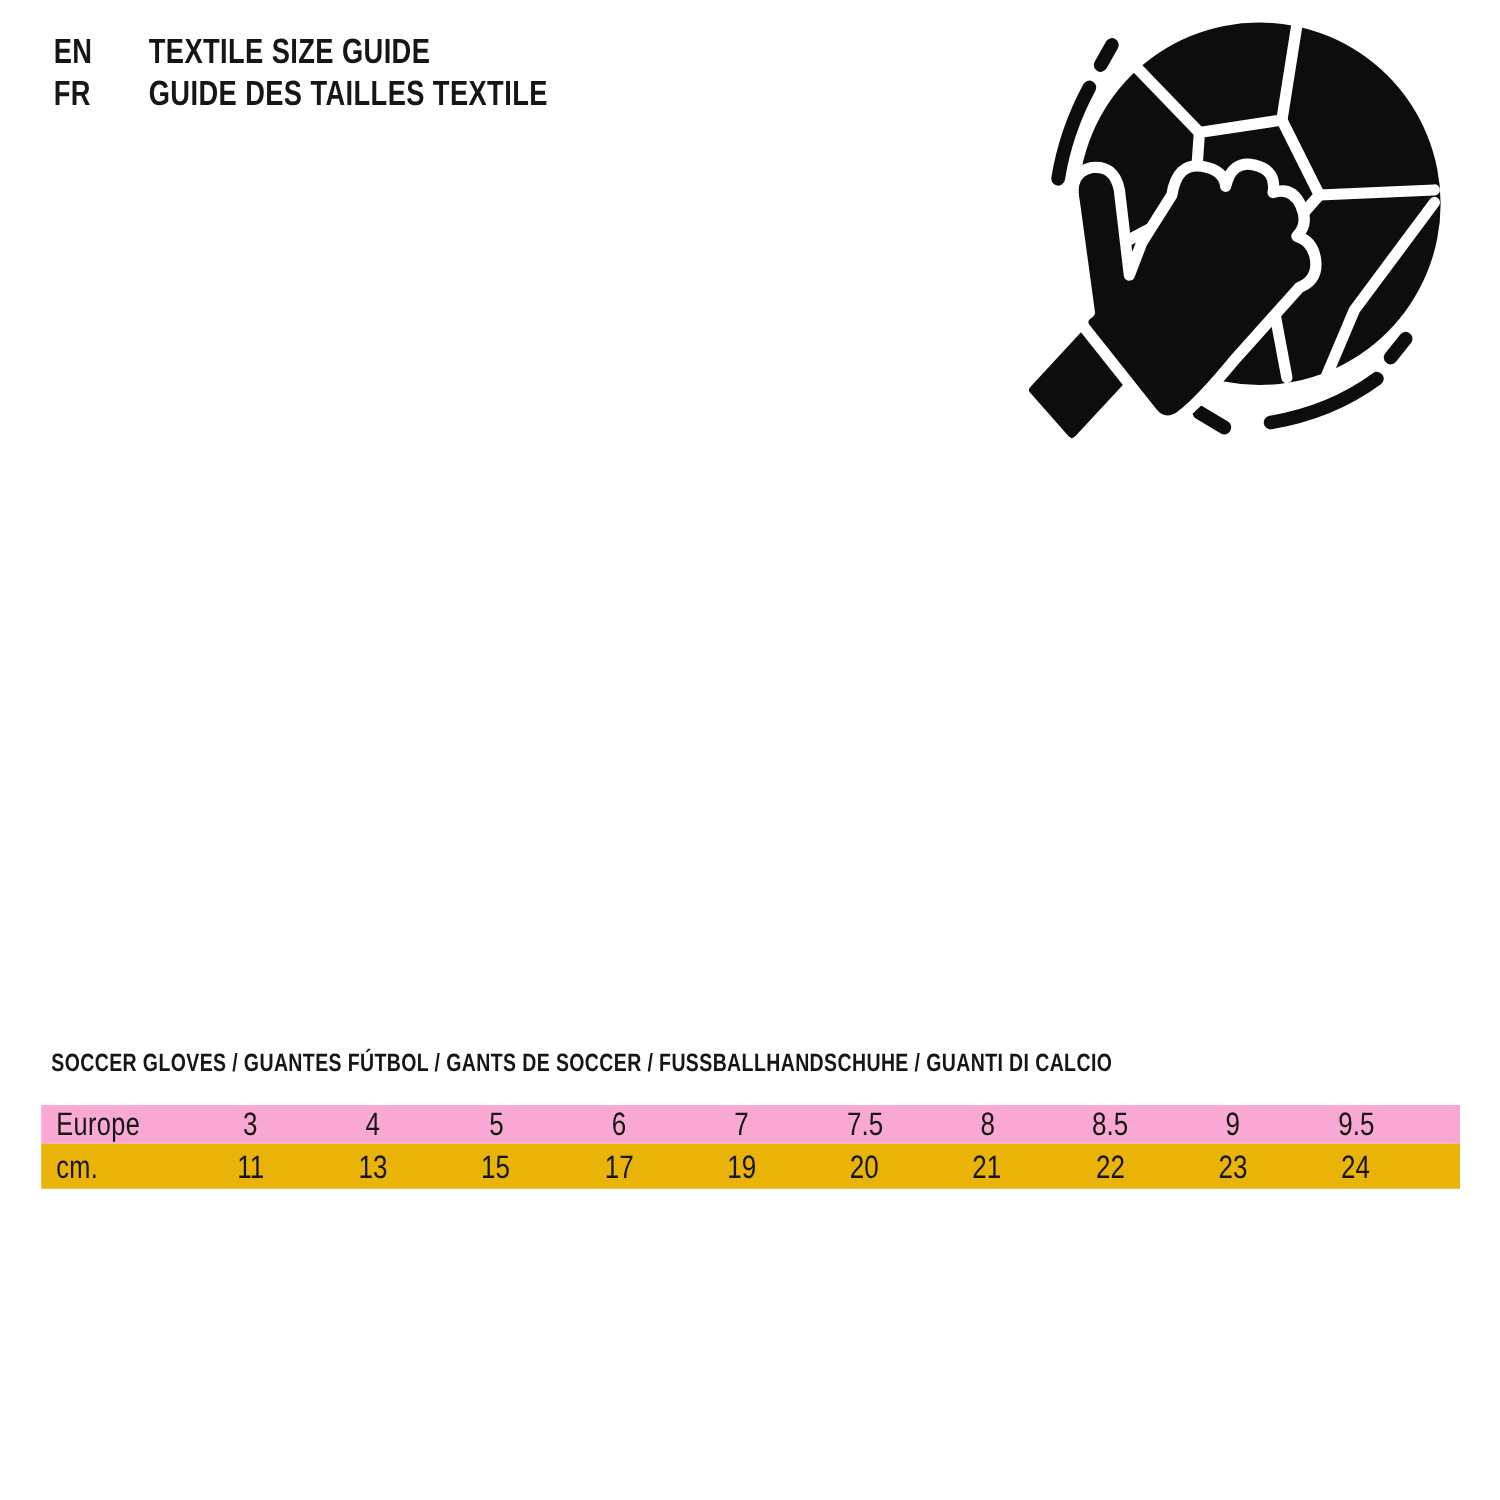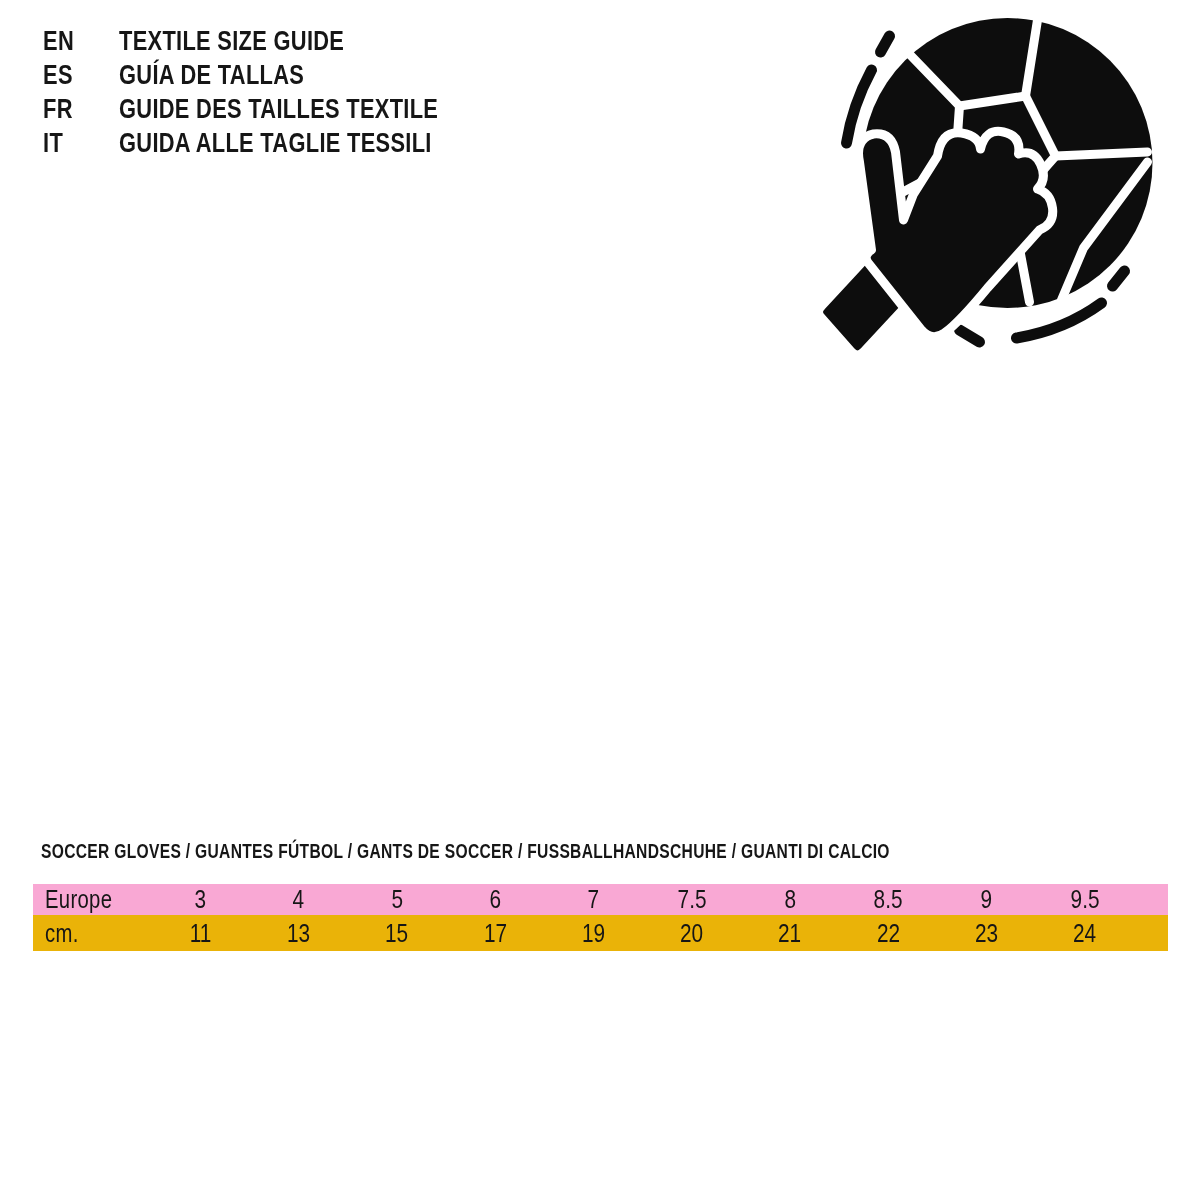--- a/index.html
+++ b/index.html
@@ -103,30 +103,22 @@
 <body>
 
 <div class="page">
 
   <div class="lang-list">
     <div class="lang-row">
       <span class="lang-code"><span class="cond">EN</span></span>
       <span class="cond">TEXTILE SIZE GUIDE</span>
     </div>
     <div class="lang-row">
-      <span class="lang-code"><span class="cond">ES</span></span>
-      <span class="cond">GUÍA DE TALLAS</span>
-    </div>
-    <div class="lang-row">
       <span class="lang-code"><span class="cond">FR</span></span>
       <span class="cond">GUIDE DES TAILLES TEXTILE</span>
-    </div>
-    <div class="lang-row">
-      <span class="lang-code"><span class="cond">IT</span></span>
-      <span class="cond">GUIDA ALLE TAGLIE TESSILI</span>
     </div>
   </div>
 
   <svg class="glove-ball" viewBox="0 0 355 372" xmlns="http://www.w3.org/2000/svg" aria-hidden="true">
 
     <circle cx="198" cy="163" r="145" fill="#0d0d0d"></circle>
 
     <g stroke="#ffffff" stroke-width="9" fill="none" stroke-linecap="round" stroke-linejoin="round">
       <path d="M150,106 L216,96 L246,156 L202,206 L146,164 Z"></path>
       <path d="M216,96 L228,20"></path>

